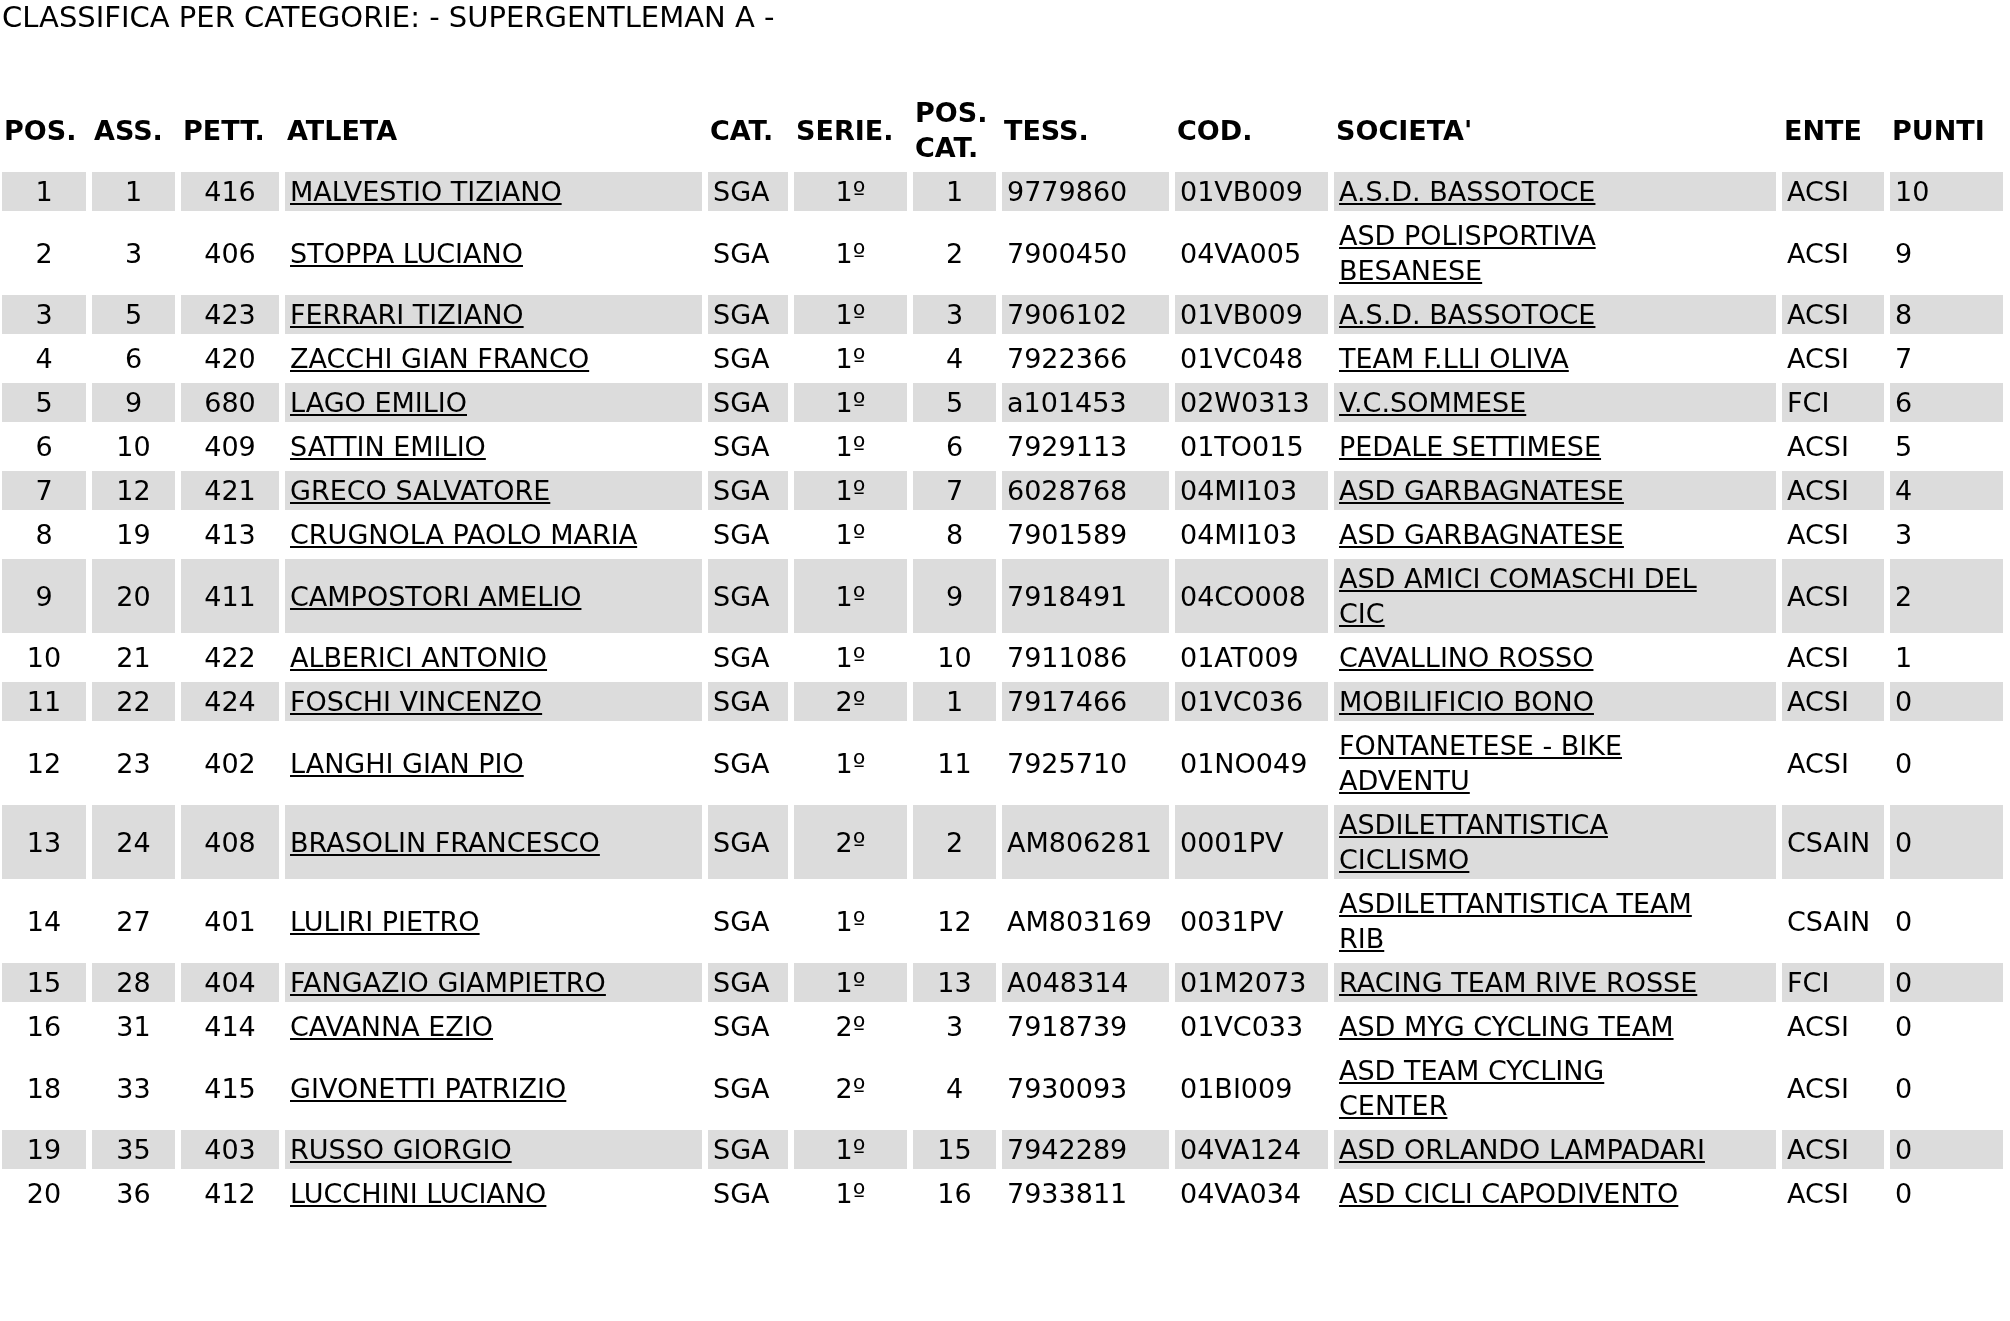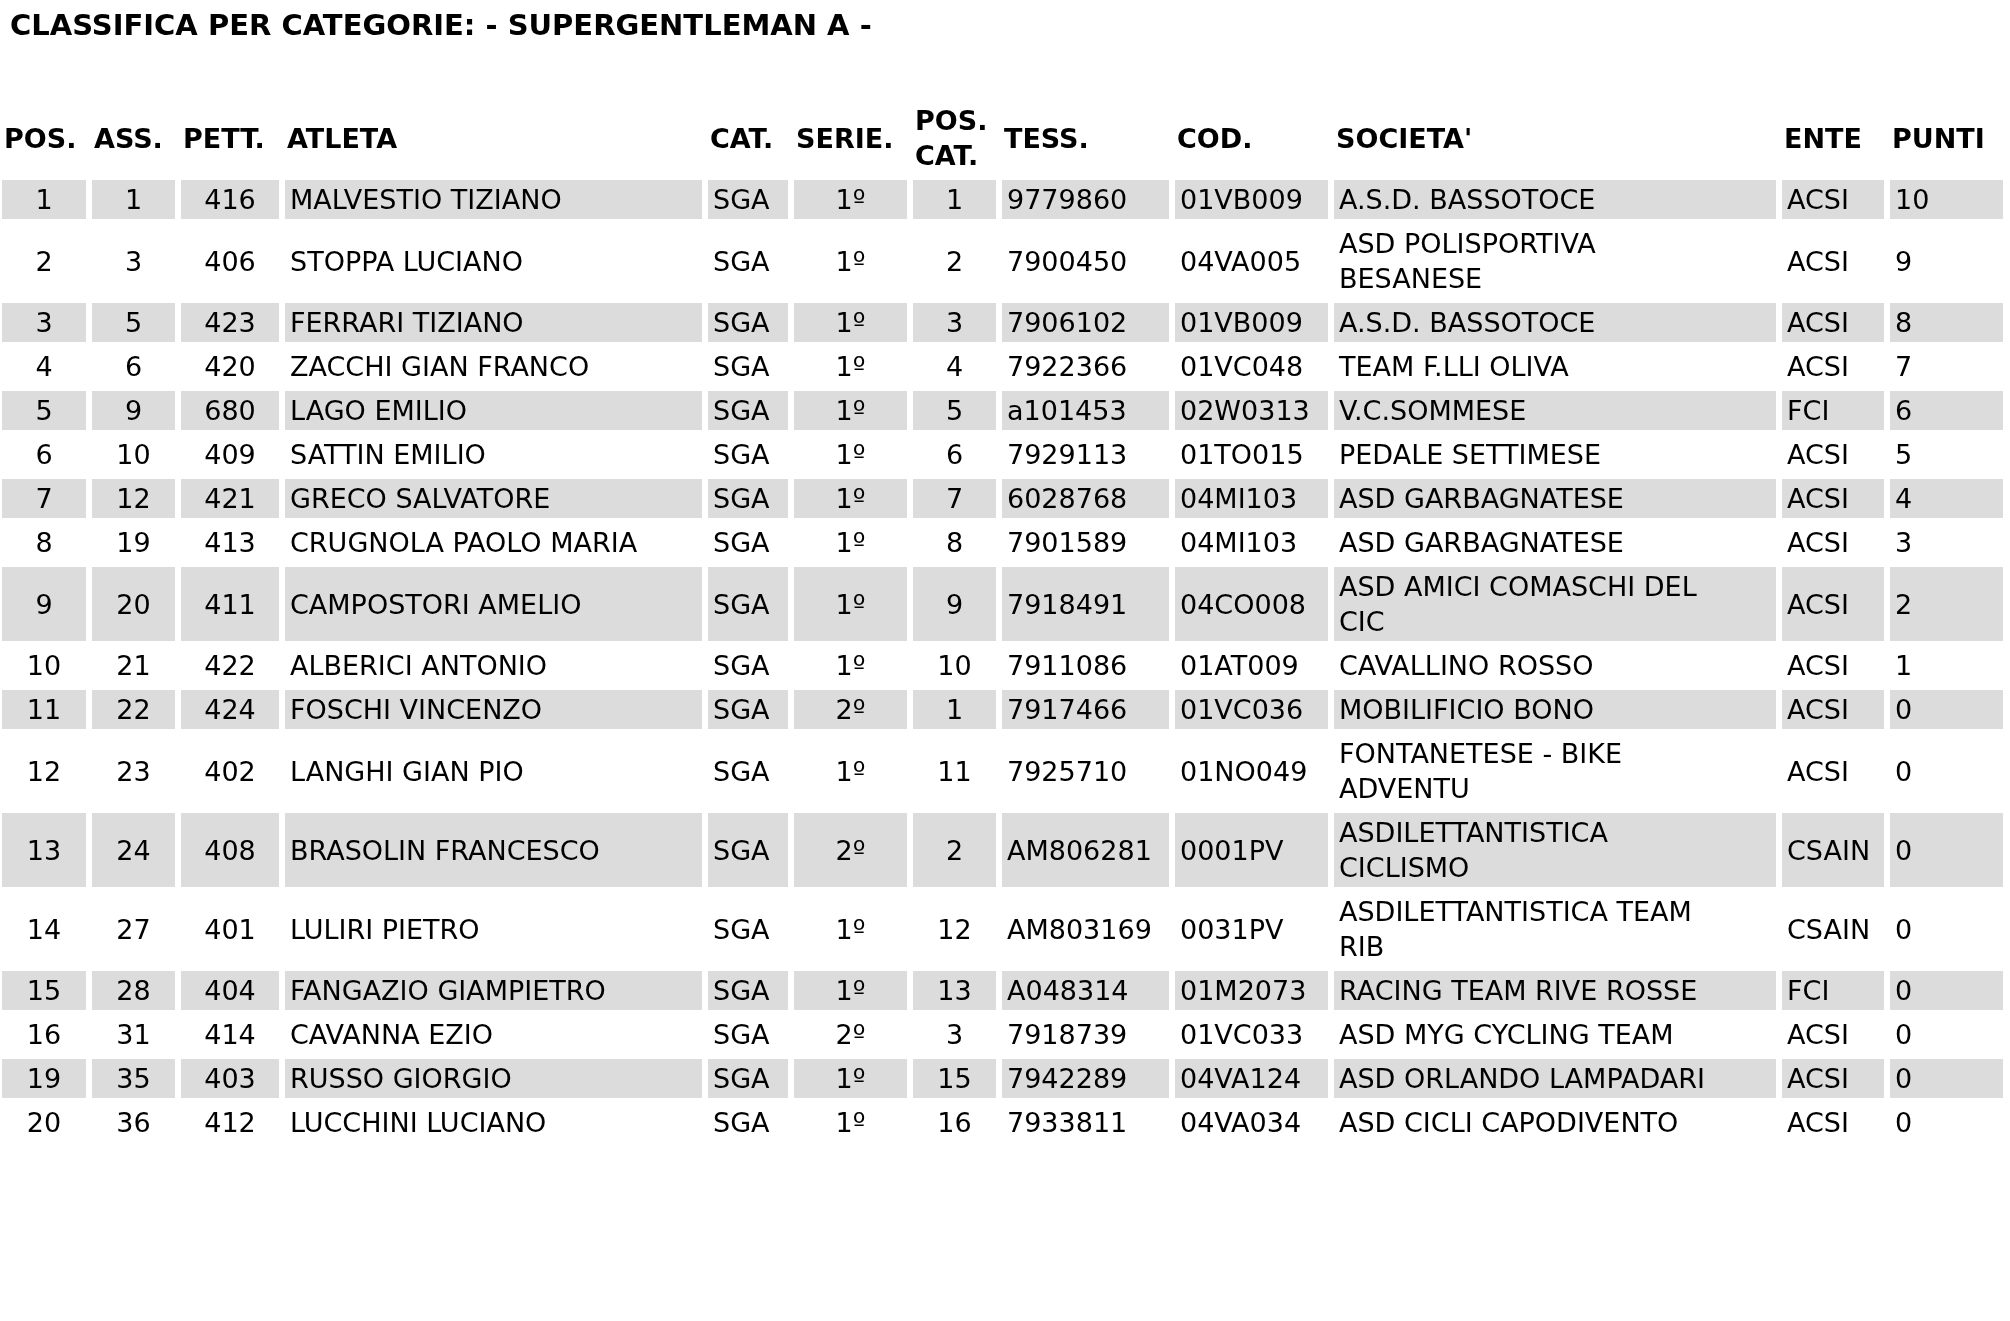--- a/index.html
+++ b/index.html
@@ -8,22 +8,22 @@
     margin: 0; padding: 0;
     background: var(--bg);
     color: var(--text);
     font-family: "DejaVu Sans", "Liberation Sans", sans-serif;
   }
   body { width: 2010px; height: 1321px; overflow: hidden; }
   .page { padding: 2px 0 0 2px; }
   .page-title {
     font-size: 29px;
     line-height: 30px;
-    font-weight: bold;
-    margin: 8px;
+    font-weight: normal;
+    margin: 0;
     white-space: nowrap;
   }
   table.results {
     border-collapse: separate;
     border-spacing: 6px 5px;
     table-layout: fixed;
     margin-top: 56px;
     margin-left: -6px;
   }
   th, td {
@@ -35,21 +35,21 @@
   }
   th {
     font-weight: bold;
     text-align: left;
     white-space: pre-line;
     padding-left: 2px;
     background: var(--bg);
   }
   td.al-left { text-align: left; padding-left: 5px; }
   td.al-center { text-align: center; }
-  td.col-atleta, td.col-societa { white-space: pre-line; }
+  td.col-atleta, td.col-societa { white-space: pre-line; text-decoration: underline; }
   td.col-cat, td.col-tess, td.col-cod, td.col-ente, td.col-punti { white-space: nowrap; }
   tr.shaded td { background: var(--row-bg); }
 </style>
 </head>
 <body>
 
 <div class="page">
   <h1 class="page-title">CLASSIFICA PER CATEGORIE: - SUPERGENTLEMAN A -</h1>
 
   <table class="results">
@@ -307,20 +307,35 @@
           <td class="col-atleta al-left">CAVANNA EZIO</td>
           <td class="col-cat al-left">SGA</td>
           <td class="col-serie al-center">2º</td>
           <td class="col-poscat al-center">3</td>
           <td class="col-tess al-left">7918739</td>
           <td class="col-cod al-left">01VC033</td>
           <td class="col-societa al-left">ASD MYG CYCLING TEAM</td>
           <td class="col-ente al-left">ACSI</td>
           <td class="col-punti al-left">0</td>
         </tr>
+        <tr>
+          <td class="col-pos al-center">18</td>
+          <td class="col-ass al-center">33</td>
+          <td class="col-pett al-center">415</td>
+          <td class="col-atleta al-left">GIVONETTI PATRIZIO</td>
+          <td class="col-cat al-left">SGA</td>
+          <td class="col-serie al-center">2º</td>
+          <td class="col-poscat al-center">4</td>
+          <td class="col-tess al-left">7930093</td>
+          <td class="col-cod al-left">01BI009</td>
+          <td class="col-societa al-left">ASD TEAM CYCLING
+CENTER</td>
+          <td class="col-ente al-left">ACSI</td>
+          <td class="col-punti al-left">0</td>
+        </tr>
         <tr class="shaded">
           <td class="col-pos al-center">19</td>
           <td class="col-ass al-center">35</td>
           <td class="col-pett al-center">403</td>
           <td class="col-atleta al-left">RUSSO GIORGIO</td>
           <td class="col-cat al-left">SGA</td>
           <td class="col-serie al-center">1º</td>
           <td class="col-poscat al-center">15</td>
           <td class="col-tess al-left">7942289</td>
           <td class="col-cod al-left">04VA124</td>

